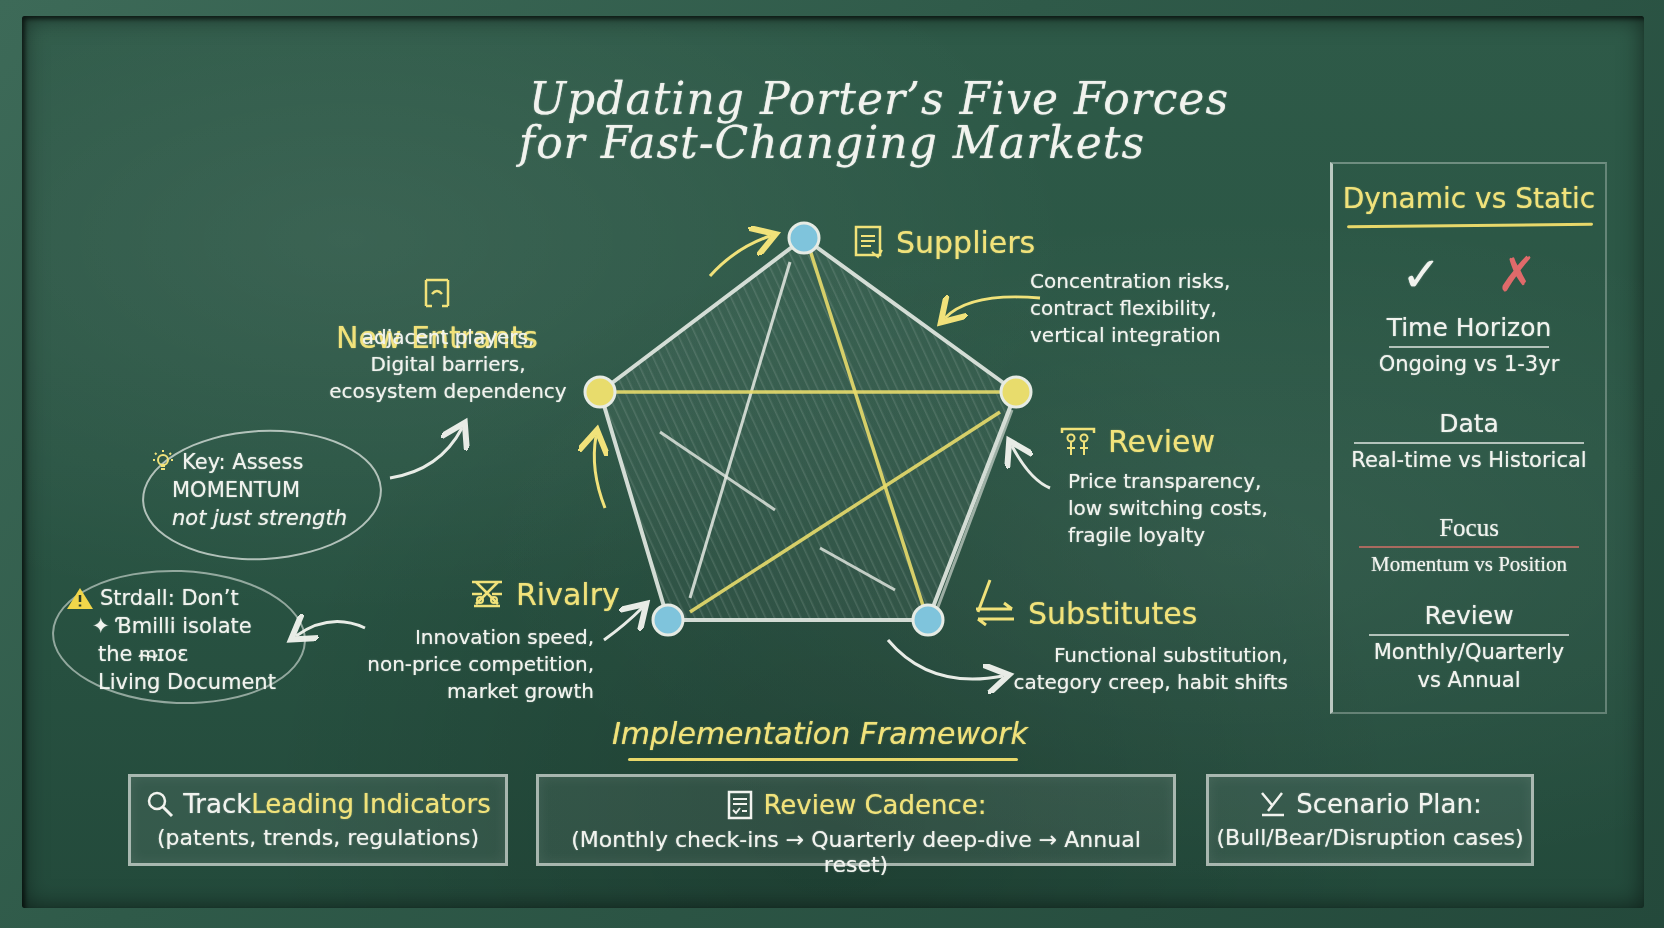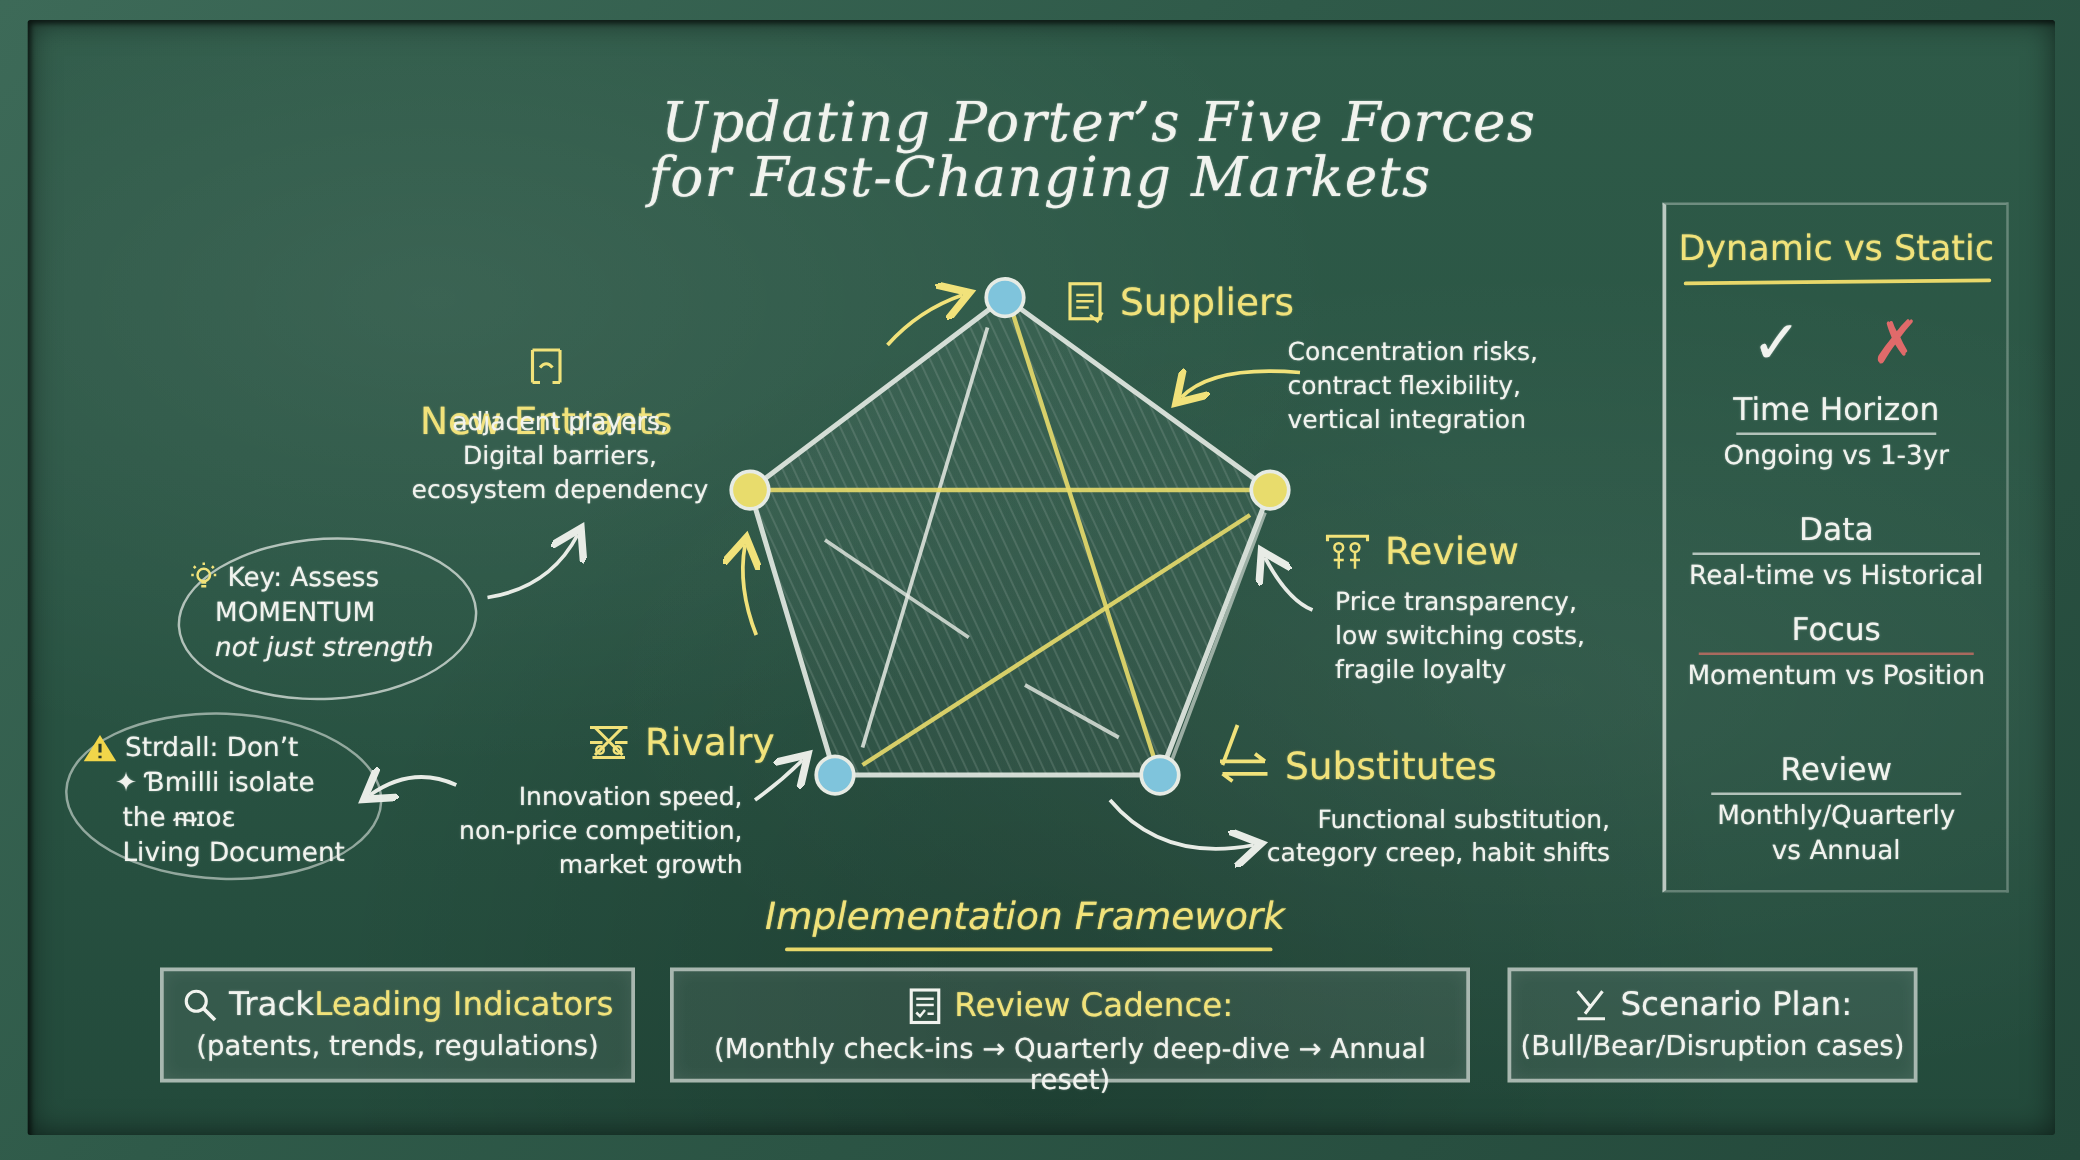--- a/index.html
+++ b/index.html
@@ -230,21 +230,21 @@
   <div class="cmp-row chalk" style="top:148px;">
     <div class="cmp-head">Time Horizon</div>
     <div class="cmp-line"></div>
     <div class="cmp-val">Ongoing vs 1-3yr</div>
   </div>
   <div class="cmp-row chalk" style="top:244px;">
     <div class="cmp-head">Data</div>
     <div class="cmp-line" style="width:230px;"></div>
     <div class="cmp-val">Real-time vs Historical</div>
   </div>
-  <div class="cmp-row chalk" style="top:324px;">
+  <div class="cmp-row chalk" style="top:348px;font-family:Liberation Serif, serif;">
     <div class="cmp-head">Focus</div>
     <div class="cmp-line" style="width:220px;background:rgba(200,110,100,0.8);"></div>
     <div class="cmp-val">Momentum vs Position</div>
   </div>
   <div class="cmp-row chalk" style="top:436px;">
     <div class="cmp-head">Review</div>
     <div class="cmp-line" style="width:200px;"></div>
     <div class="cmp-val">Monthly/Quarterly</div>
     <div class="cmp-val">vs Annual</div>
   </div>

